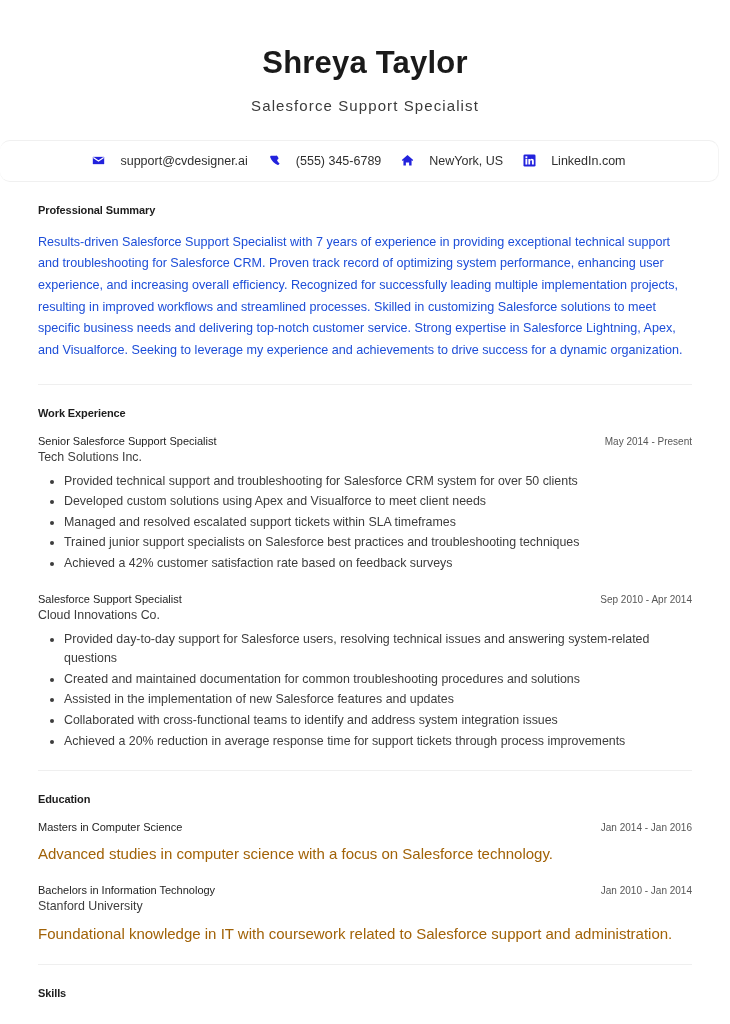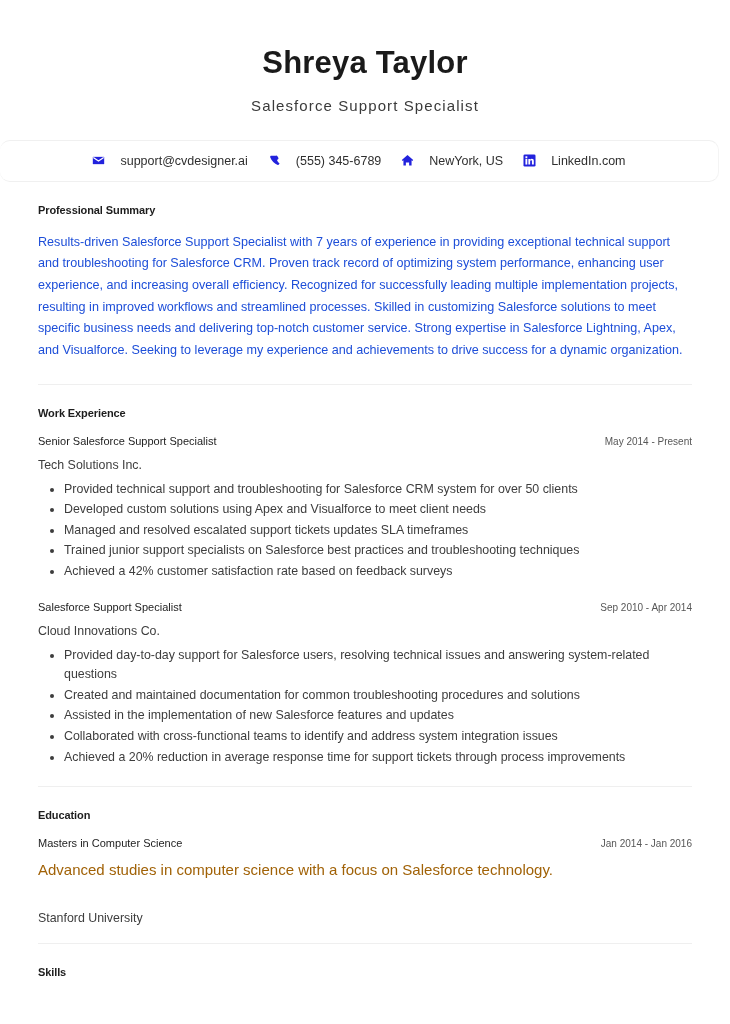--- a/index.html
+++ b/index.html
@@ -109,21 +109,21 @@
   }
   .entry-date {
     font-size: 10px;
     color: #575757;
     white-space: nowrap;
     flex: 0 0 auto;
   }
   .entry-org {
     font-size: 12.4px;
     color: #3d3d3d;
-    margin-top: 11px;
+    margin-top: 3px;
   }
   .entry-desc {
     font-size: 15px;
     color: #a16207;
     line-height: 1.6;
     margin-top: 9px;
   }
   ul.bullets {
     margin: 8px 0 0 0;
     padding-left: 26px;
@@ -204,21 +204,21 @@
 
     <div class="exp-block">
       <div class="entry-head">
         <span class="entry-title">Senior Salesforce Support Specialist</span>
         <span class="entry-date">May 2014 - Present</span>
       </div>
       <div class="entry-org">Tech Solutions Inc.</div>
       <ul class="bullets">
         <li>Provided technical support and troubleshooting for Salesforce CRM system for over 50 clients</li>
         <li>Developed custom solutions using Apex and Visualforce to meet client needs</li>
-        <li>Managed and resolved escalated support tickets updates SLA timeframes</li>
+        <li>Managed and resolved escalated support tickets within SLA timeframes</li>
         <li>Trained junior support specialists on Salesforce best practices and troubleshooting techniques</li>
         <li>Achieved a 42% customer satisfaction rate based on feedback surveys</li>
       </ul>
     </div>
 
     <div class="exp-block">
       <div class="entry-head">
         <span class="entry-title">Salesforce Support Specialist</span>
         <span class="entry-date">Sep 2010 - Apr 2014</span>
       </div>
@@ -240,21 +240,26 @@
 
     <div class="edu-block">
       <div class="entry-head">
         <span class="entry-title">Masters in Computer Science</span>
         <span class="entry-date">Jan 2014 - Jan 2016</span>
       </div>
       <div class="entry-desc">Advanced studies in computer science with a focus on Salesforce technology.</div>
     </div>
 
     <div class="edu-block">
+      <div class="entry-head">
+        <span class="entry-title">Bachelors in Information Technology</span>
+        <span class="entry-date">Jan 2010 - Jan 2014</span>
+      </div>
       <div class="entry-org">Stanford University</div>
+      <div class="entry-desc">Foundational knowledge in IT with coursework related to Salesforce support and administration.</div>
     </div>
   </div>
 
   <div class="divider"></div>
 
   <div class="section">
     <div class="section-title">Skills</div>
 
   </div>
 

